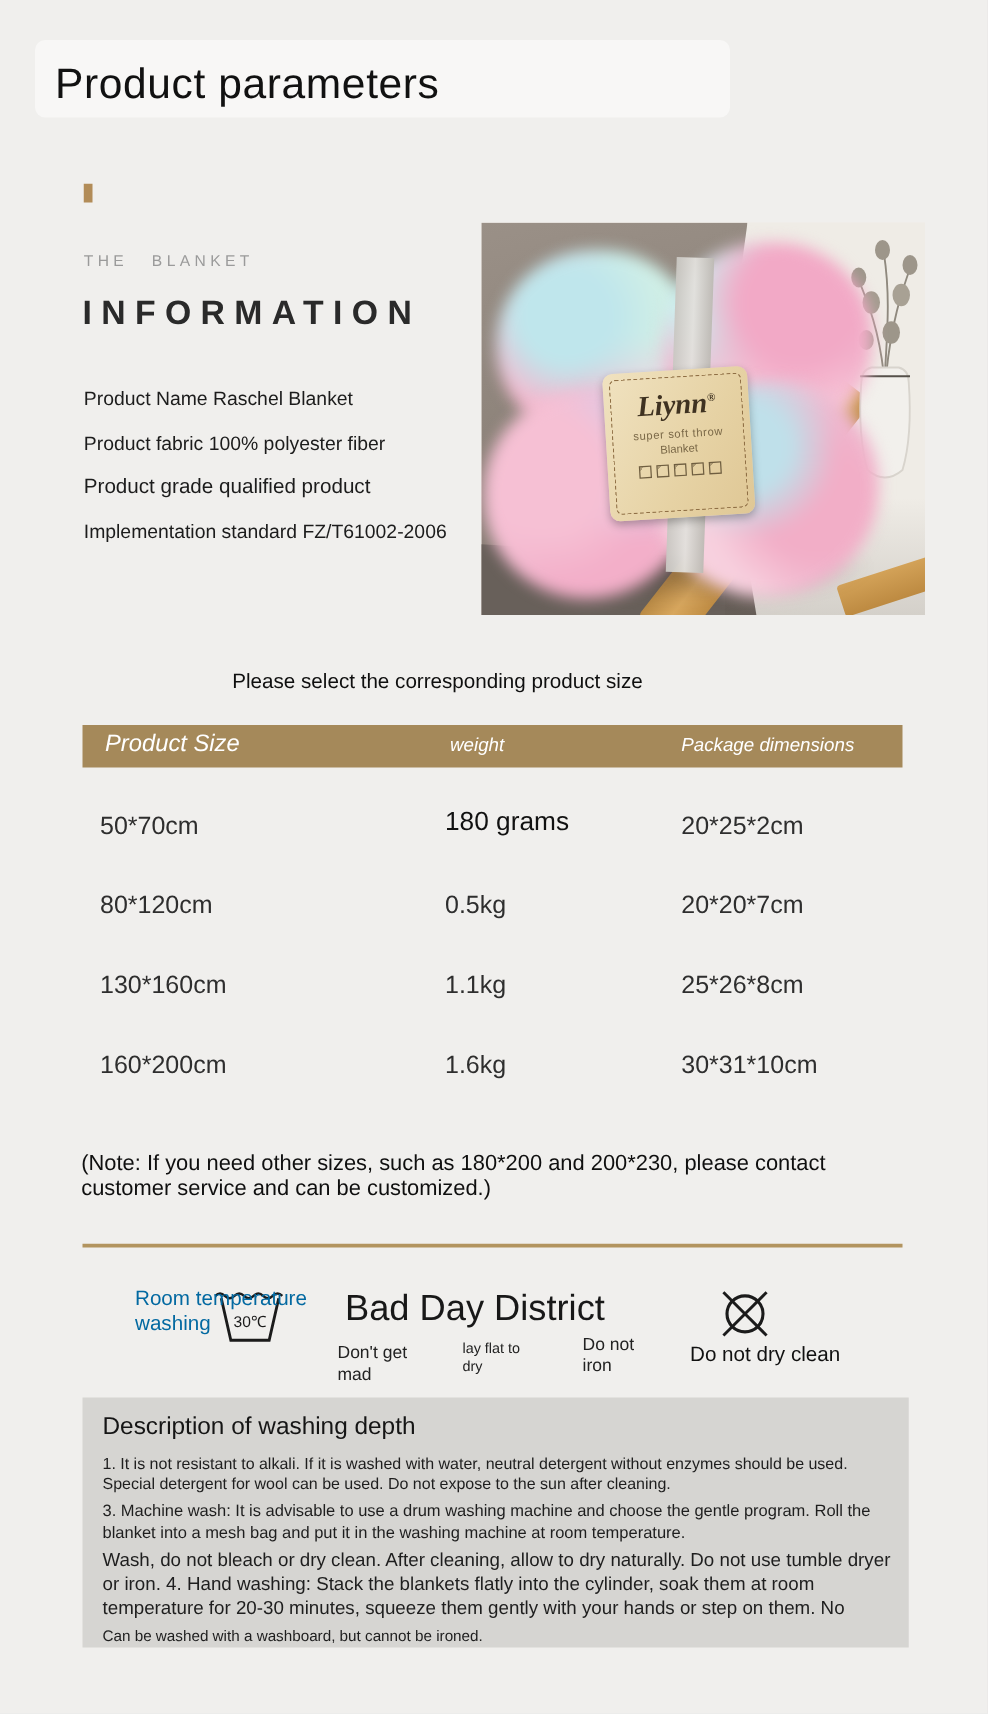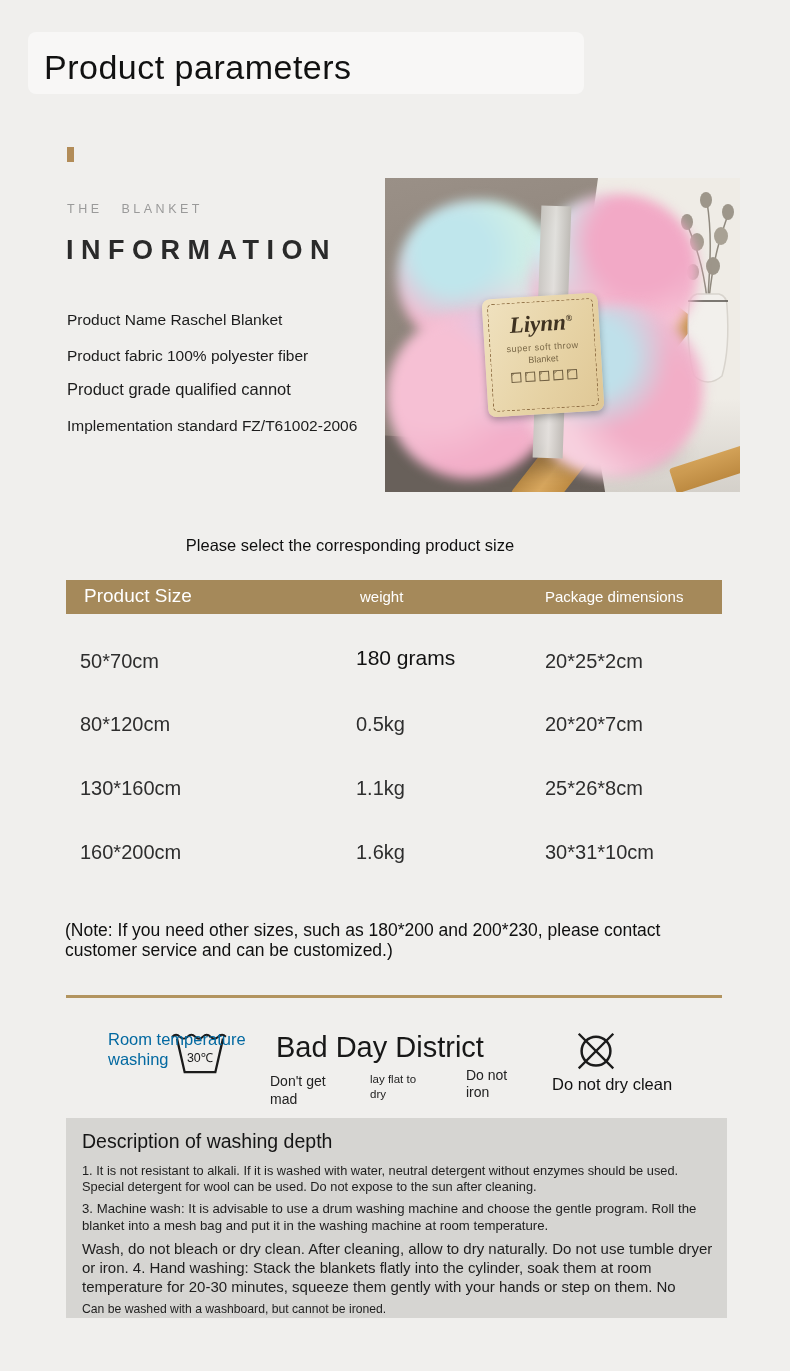--- a/index.html
+++ b/index.html
@@ -72,21 +72,21 @@
   .tag-brand sup{font-size:9px;}
   .tag-sub{margin-top:5px;font-size:9px;color:#7a6847;letter-spacing:.5px;}
   .tag-sub2{margin-top:2px;font-size:9px;color:#7a6847;}
   .tag-symbols{margin-top:7px;display:flex;justify-content:center;gap:4px;}
   .tag-symbols span{display:inline-block;width:8px;height:8px;border:1px solid #6f5e40;
     background:linear-gradient(135deg,rgba(111,94,64,.5) 0 2px,rgba(0,0,0,0) 2px);}
 
   
   .prompt{position:absolute;left:62px;top:536px;width:660px;text-align:center;
           transform:translateX(-42px);font-size:16.5px;color:#0f0f0f;}
-  .thead{position:absolute;left:66px;top:580px;width:656px;height:34px;background:#a5895a;}
+  .thead{position:absolute;left:66px;top:580px;width:656px;height:34px;background:#a5895a;font-style:italic;}
   .thead span{position:absolute;color:#fff;white-space:nowrap;}
   .h1{left:18px;top:5px;font-size:19px;}
   .h2{left:294px;top:8px;font-size:15px;}
   .h3{left:479px;top:8px;font-size:15px;}
   .trow span{position:absolute;font-size:20px;color:#2e2e2e;white-space:nowrap;}
   .trow .c1{left:80px;}.trow .c2{left:356px;}.trow .c3{left:545px;}
   .r0 span{top:650px}.r1 span{top:713px}.r2 span{top:777px}.r3 span{top:841px}
   .r0 .c2{top:646px;font-size:21px;color:#111;font-weight:500;}
   .note{position:absolute;left:65px;top:921px;width:664px;font-size:17.5px;line-height:1.14;
         color:#0f0f0f;}
@@ -124,21 +124,21 @@
 <div class="page">
 
   <div class="title-panel"></div>
   <div class="page-title">Product parameters</div>
 
   <div class="accent-bar"></div>
   <div class="eyebrow">THE BLANKET</div>
   <div class="info-heading">INFORMATION</div>
   <div class="info-line il0">Product Name Raschel Blanket</div>
   <div class="info-line il1">Product fabric 100% polyester fiber</div>
-  <div class="info-line il2">Product grade qualified cannot</div>
+  <div class="info-line il2">Product grade qualified product</div>
   <div class="info-line il3">Implementation standard FZ/T61002-2006</div>
 
   <div class="photo">
     <div class="ph-sofa-back"></div>
     <div class="ph-sofa-seat"></div>
     <div class="ph-floor"></div>
     <div class="ph-wood"></div>
     <div class="ph-wood2"></div>
     <svg class="ph-vase" width="68" height="210" viewBox="0 0 68 210">
       <path d="M34 115 C30 80 22 60 14 40" fill="none" stroke="#8f897e" stroke-width="1.5"></path>

